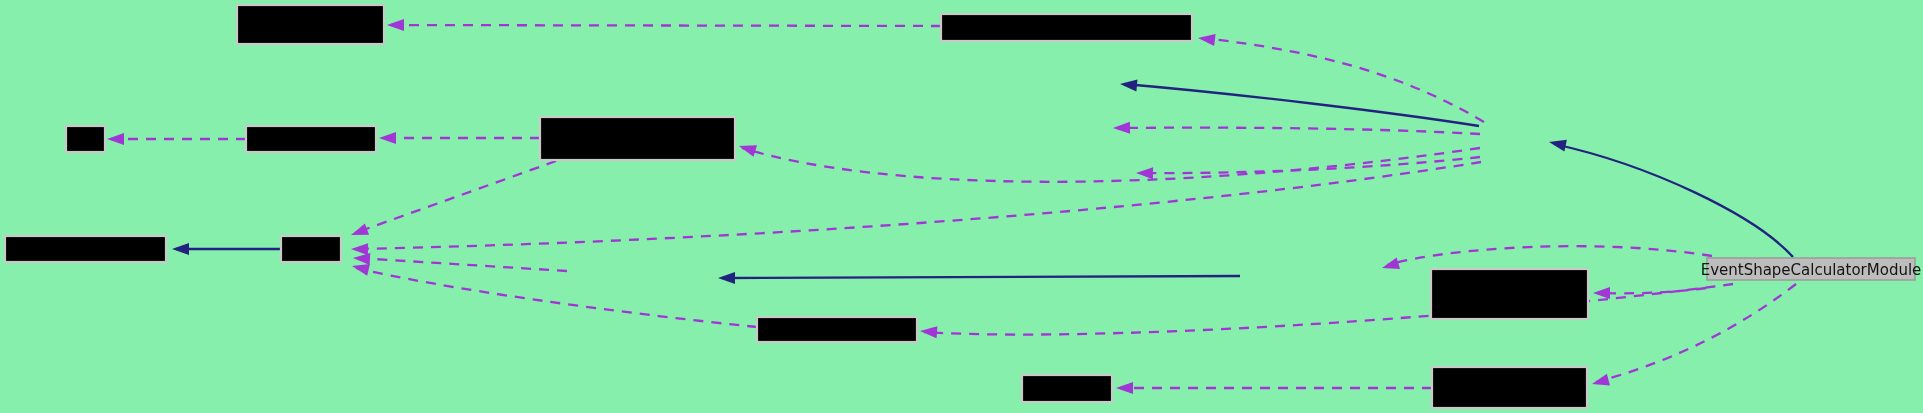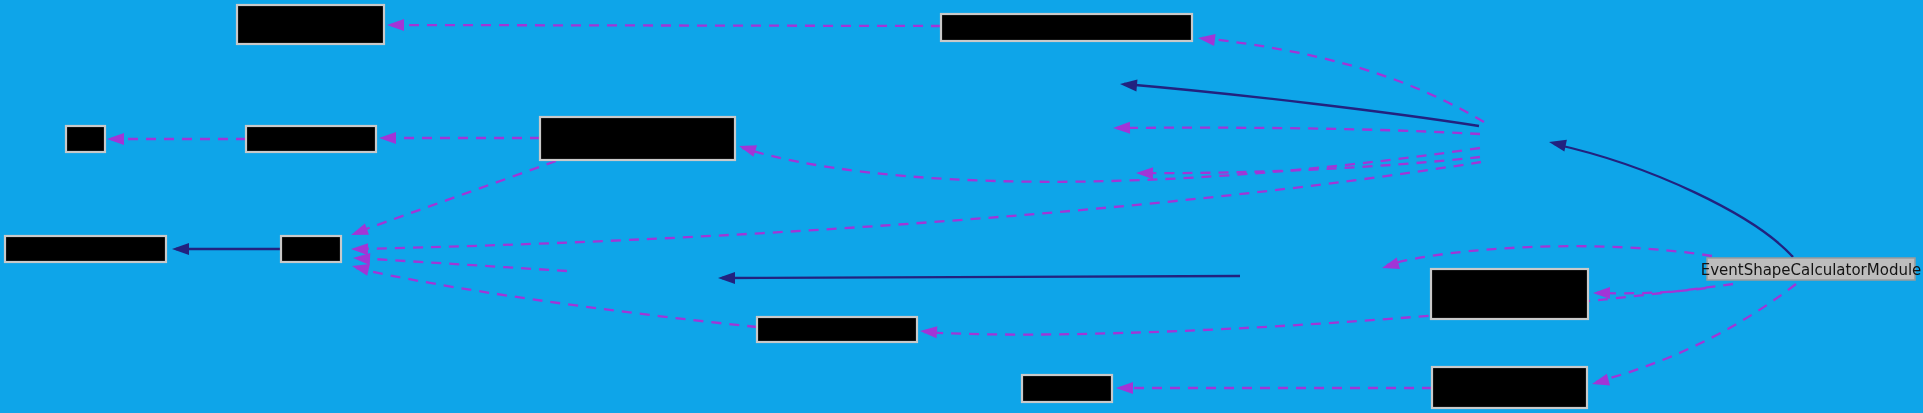--- a/index.html
+++ b/index.html
@@ -1,16 +1,16 @@
 <!DOCTYPE html>
 <html><head>
 <meta charset="utf-8">
 <style>
   html,body{margin:0;padding:0;background:#000;}
-  .graph-wrap{position:relative;width:1923px;height:413px;background:#0ea5e9;overflow:hidden;
+  .graph-wrap{position:relative;width:1923px;height:413px;background:#86efac;overflow:hidden;
               font-family:"DejaVu Sans", sans-serif;}
   svg{display:block;}
   text.hl-label{font-family:"DejaVu Sans", sans-serif;font-size:15px;}
 </style>
 </head>
 <body>
 
 <div class="graph-wrap">
   <svg id="graph" width="1923" height="413" viewBox="0 0 1923 413" xmlns="http://www.w3.org/2000/svg">
     <g id="edges-layer">

